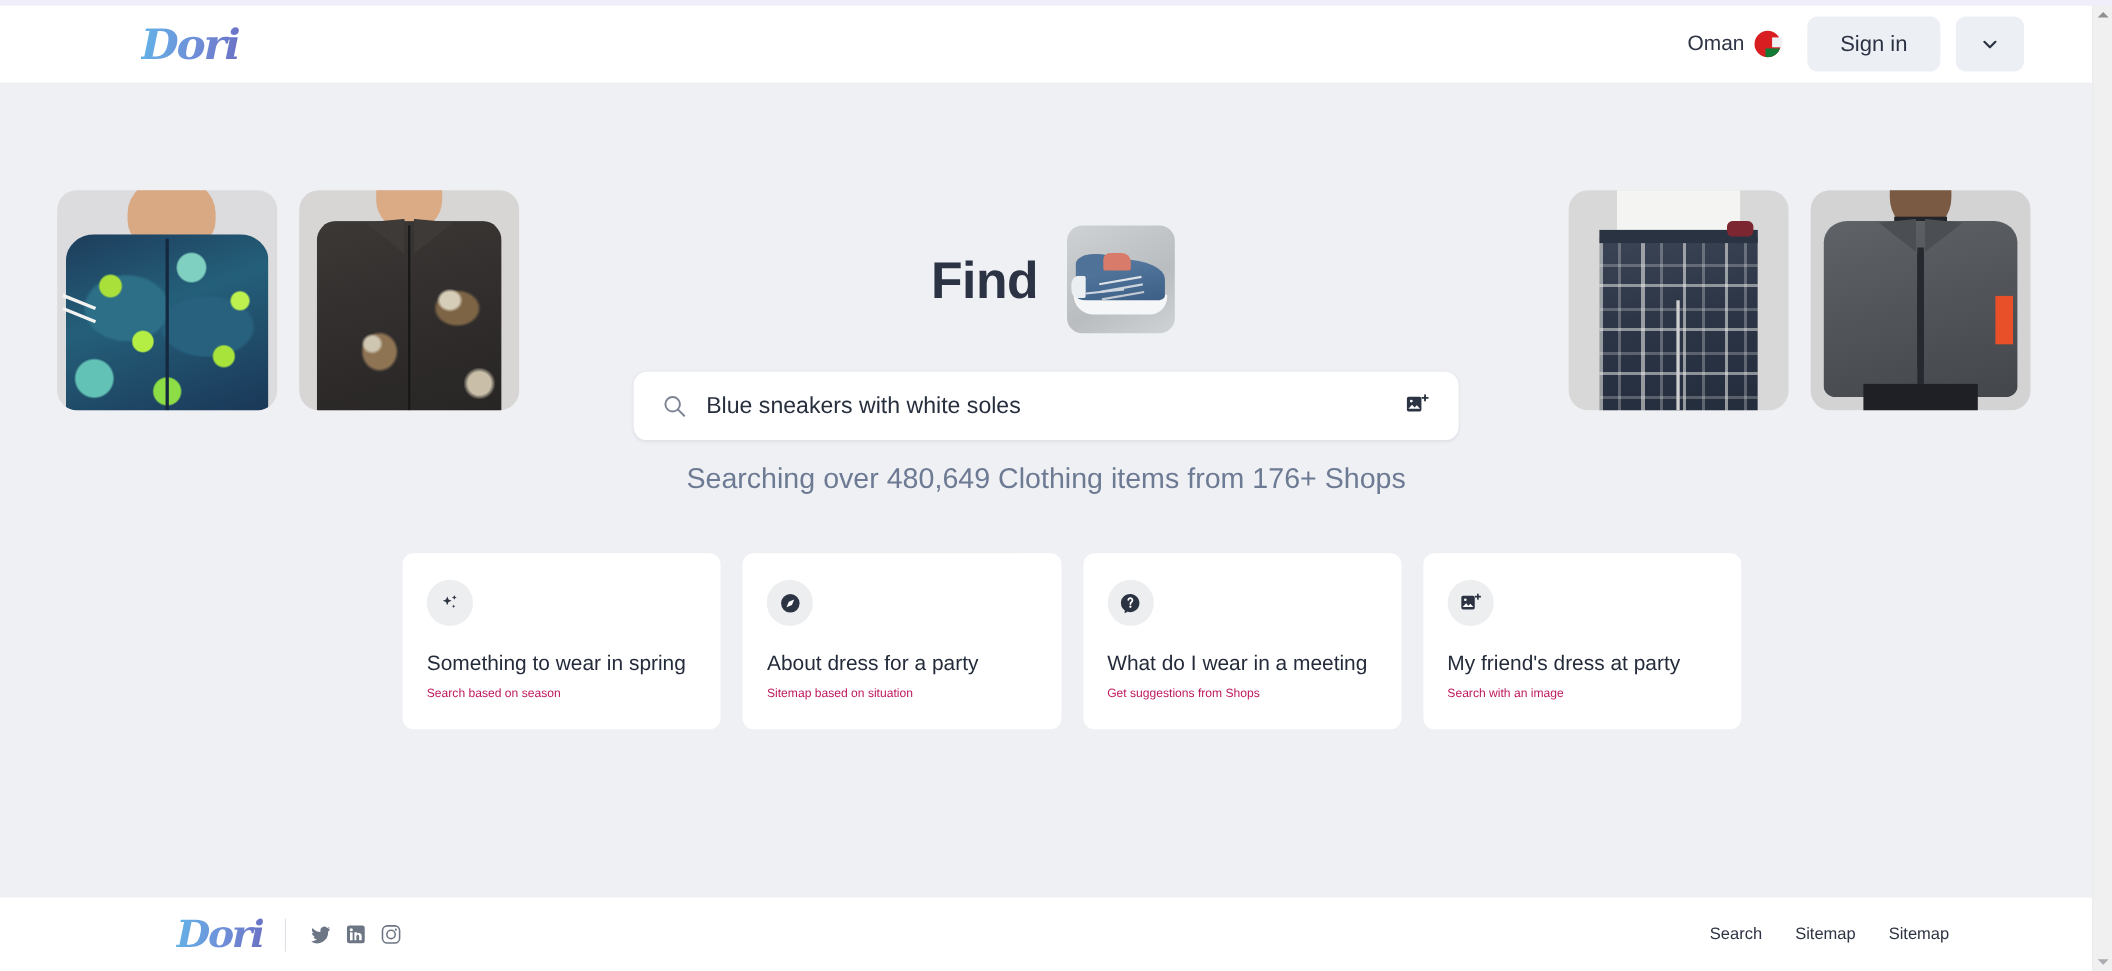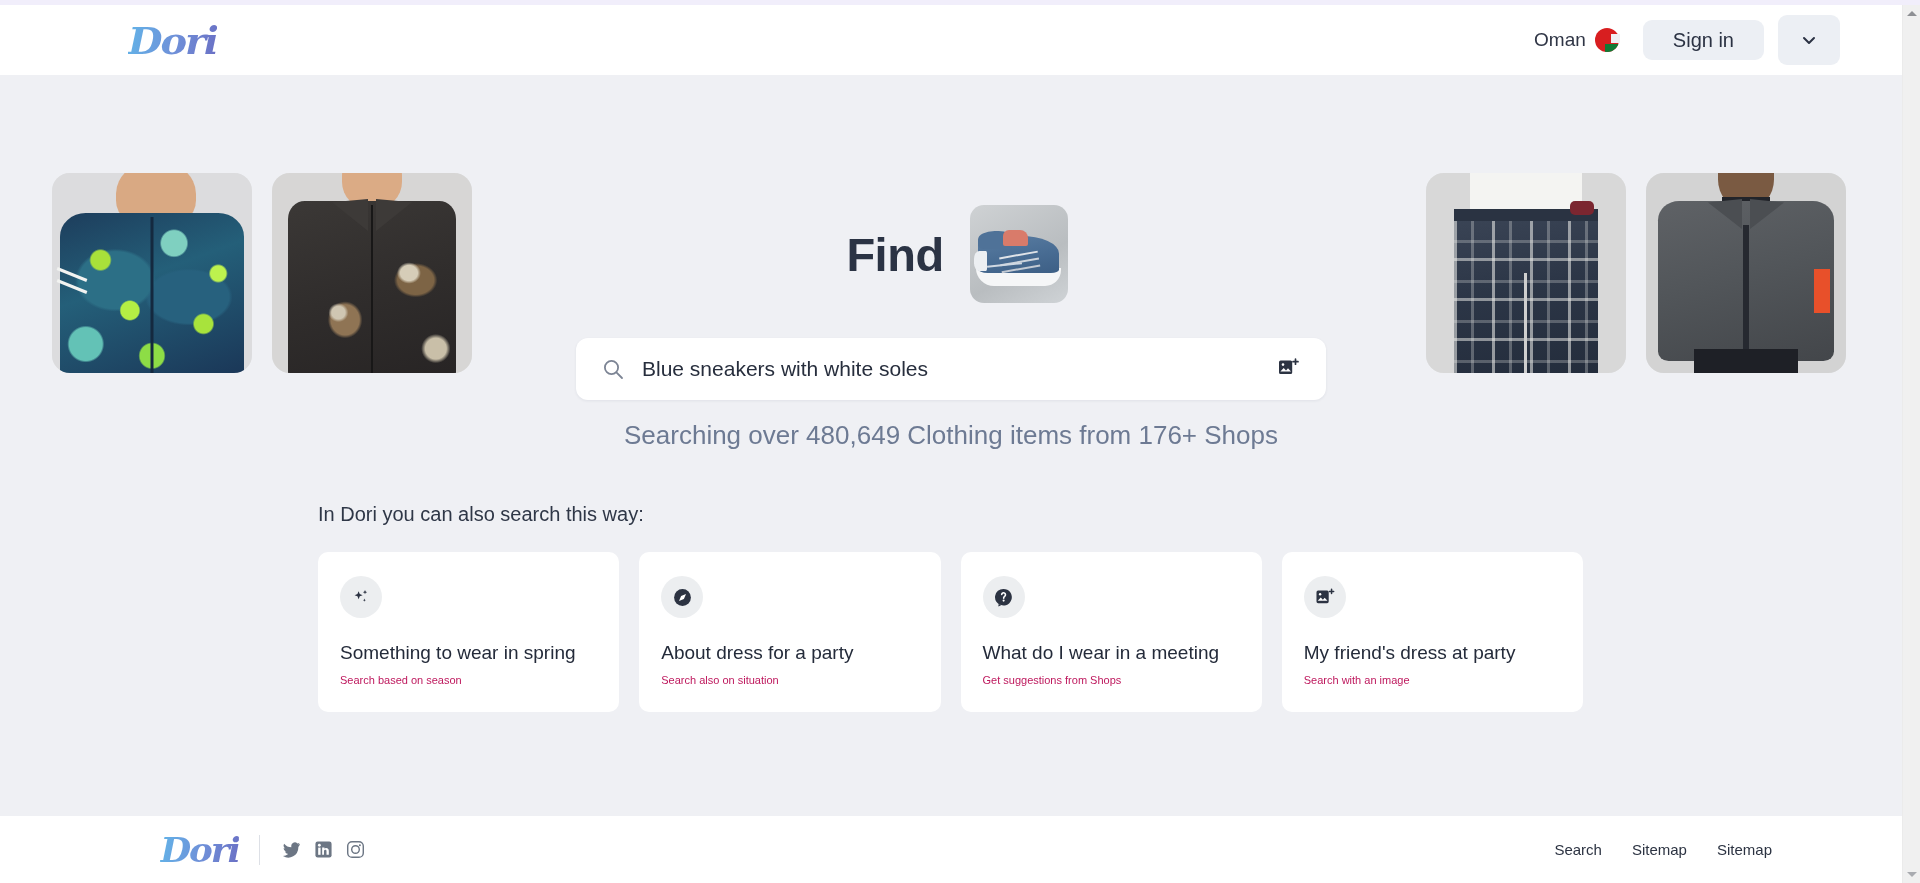--- a/index.html
+++ b/index.html
@@ -108,21 +108,21 @@
     width: 9px;
     height: 9px;
     background: #eff0f4;
   }
 
   .btn-signin {
     background: #eceff4;
     border: none;
     border-radius: 9px;
     padding: 0 30px;
-    height: 40px;
+    height: 50px;
     font-size: 20px;
     color: #2b3243;
     font-family: "Liberation Sans", sans-serif;
     cursor: pointer;
   }
 
   .btn-caret {
     background: #eceff4;
     border: none;
     border-radius: 9px;
@@ -442,20 +442,21 @@
 
   .sugg-title {
     font-size: 20px;
     color: #2f3747;
     margin-bottom: 26px;
   }
 
   .cards {
     display: flex;
     gap: 20px;
+    margin-left: 48px;
   }
 
   .card {
     flex: 1;
     background: #ffffff;
     border-radius: 10px;
     padding: 24px 22px 26px 22px;
     cursor: pointer;
     min-height: 144px;
   }
@@ -678,21 +679,20 @@
             <path d="M19.5 2.2v5M17 4.7h5" stroke="#2c3342" stroke-width="1.7" stroke-linecap="round"></path>
           </svg>
         </button>
       </div>
 
       <div class="searching-line">Searching over 480,649 Clothing items from 176+ Shops</div>
     </div>
   </div>
 
   <div class="suggestions">
-    <div class="sugg-title">In Dori you can also search this way:</div>
 
     <div class="cards">
 
       <div class="card">
         <div class="card-icon">
           <svg width="20" height="20" viewBox="0 0 20 20">
             <path d="M7.6 4.2l1.15 2.85L11.6 8.2 8.75 9.35 7.6 12.2 6.45 9.35 3.6 8.2l2.85-1.15z" fill="#2c3342"></path>
             <path d="M14 3l.62 1.53L16.15 5.15 14.62 5.77 14 7.3l-.62-1.53L11.85 5.15l1.53-.62z" fill="#2c3342"></path>
             <path d="M13.4 11.6l.45 1.1 1.1.45-1.1.45-.45 1.1-.45-1.1-1.1-.45 1.1-.45z" fill="#2c3342"></path>
           </svg>
@@ -702,21 +702,21 @@
       </div>
 
       <div class="card">
         <div class="card-icon">
           <svg width="21" height="21" viewBox="0 0 21 21">
             <circle cx="10.5" cy="10.5" r="8.4" fill="#2c3342"></circle>
             <path d="M14 7L9.1 9.1 7 14l4.9-2.1z" fill="#ffffff"></path>
           </svg>
         </div>
         <div class="card-title">About dress for a party</div>
-        <div class="card-sub">Search also on situation</div>
+        <div class="card-sub">Sitemap based on situation</div>
       </div>
 
       <div class="card">
         <div class="card-icon">
           <svg width="21" height="21" viewBox="0 0 21 21">
             <path d="M10.5 1.9a8.3 8.3 0 1 1-5 14.9l-.1 2.6 2.7-1.2a8.3 8.3 0 0 1 2.4-16.3z" fill="#2c3342"></path>
             <path d="M8.7 7.4a1.9 1.9 0 1 1 2.9 1.9c-.6.4-.9.8-.9 1.5v.4" fill="none" stroke="#ffffff" stroke-width="1.6" stroke-linecap="round"></path>
             <circle cx="10.6" cy="13.6" r="1.05" fill="#ffffff"></circle>
           </svg>
         </div>

